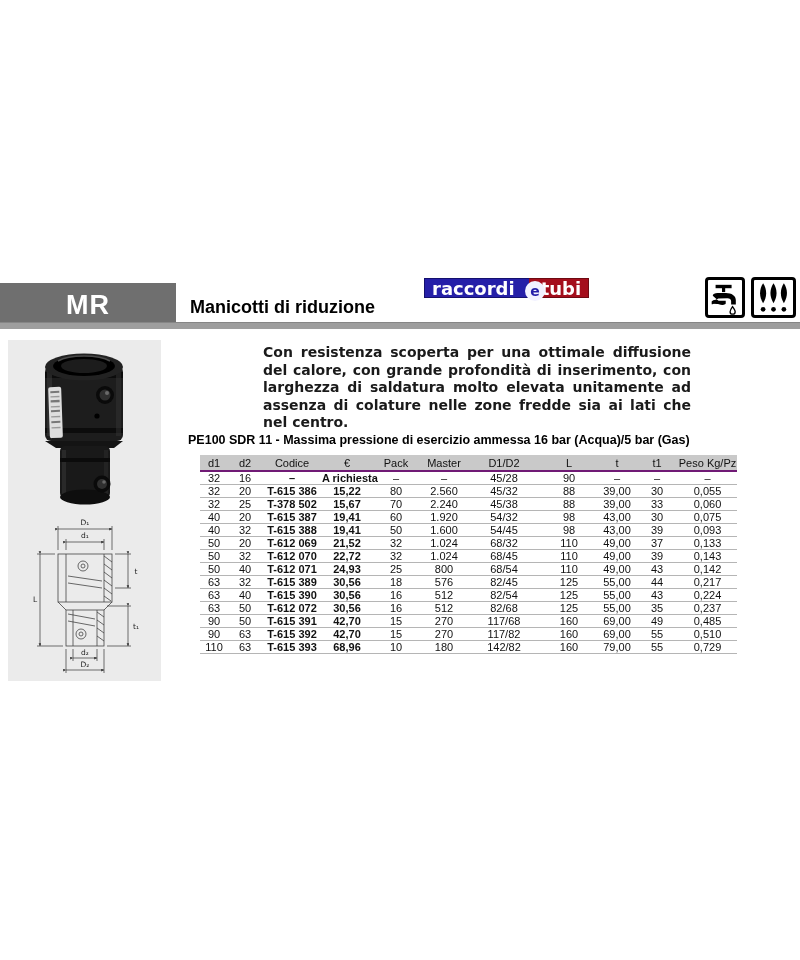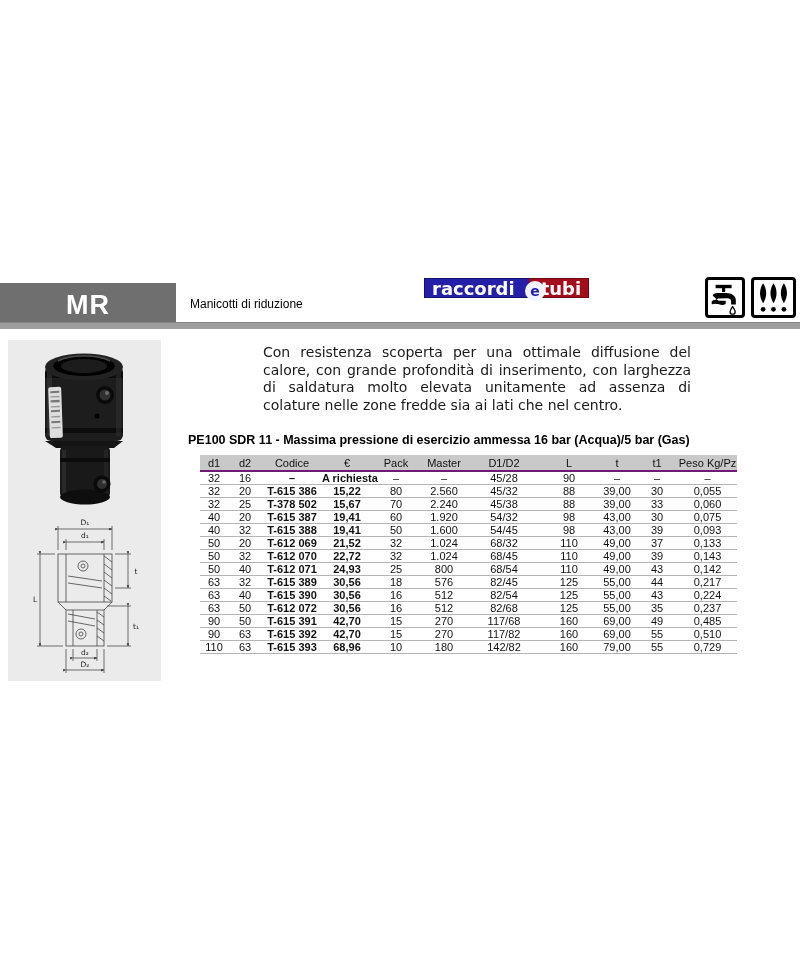--- a/index.html
+++ b/index.html
@@ -12,21 +12,21 @@
   }
   *{margin:0;padding:0;box-sizing:border-box;}
   html,body{background:#fff;}
   body{font-family:"Liberation Sans",sans-serif;color:#111;}
   .page{position:relative;width:800px;height:960px;background:#fff;overflow:hidden;}
 
   
   .mr-box{position:absolute;left:0;top:275px;width:176px;height:45px;background:var(--box-gray);
           display:flex;align-items:center;justify-content:center;margin-top:8px;}
   .mr-box span{color:#fff;font-weight:bold;font-size:27px;letter-spacing:1px;}
-  .page-title{position:absolute;left:190px;top:297px;font-size:12px;font-weight:normal;color:#000;}
+  .page-title{position:absolute;left:190px;top:297px;font-size:18px;font-weight:bold;color:#000;}
 
   .logo{position:absolute;left:424px;top:278px;height:20px;display:flex;align-items:stretch;
         font-family:"DejaVu Sans",sans-serif;}
   .logo-left{background:var(--logo-blue);color:#fff;font-weight:bold;font-size:18px;
              display:flex;align-items:center;padding:0 14px 0 7px;border:1px solid #14106e;border-right:none;}
   .logo-right{background:var(--logo-red);color:#fff;font-weight:bold;font-size:18px;
               display:flex;align-items:center;padding:0 7px 0 12px;border:1px solid #6e0a12;border-left:none;}
   .logo-e{position:absolute;left:101px;top:3px;width:20px;height:20px;border-radius:50%;
           background:#f2f2ff;color:var(--logo-blue);font-size:14px;font-weight:bold;
           display:flex;align-items:center;justify-content:center;z-index:2;}
@@ -40,21 +40,21 @@
            border-top:1px solid #868686;}
 
   
   .panel{position:absolute;left:8px;top:340px;width:153px;height:341px;background:var(--panel-gray);}
   .photo-svg{position:absolute;left:22px;top:346px;}
   .drawing-svg{position:absolute;left:25px;top:514px;}
 
   
   .description{position:absolute;left:263px;top:344px;width:428px;
                font-family:"DejaVu Sans",sans-serif;font-size:14px;line-height:17.5px;
-               text-align:justify;color:#1a1a1a;}
+               text-align:justify;color:#1a1a1a;font-weight:bold;}
   .spec-title{position:absolute;left:188px;top:433px;width:560px;
               font-size:12.5px;font-weight:bold;color:#000;}
 
   
   .spec-table{position:absolute;left:200px;top:455px;width:537px;border-collapse:collapse;
               table-layout:fixed;font-size:11px;color:#111;}
   .spec-table th{background:var(--thead-gray);font-weight:normal;height:16px;
                  text-align:center;vertical-align:middle;border-bottom:2px solid #701a75;}
   .spec-table td{height:13px;text-align:center;vertical-align:middle;
                  border-bottom:1px solid #b5b5b5;white-space:nowrap;}

